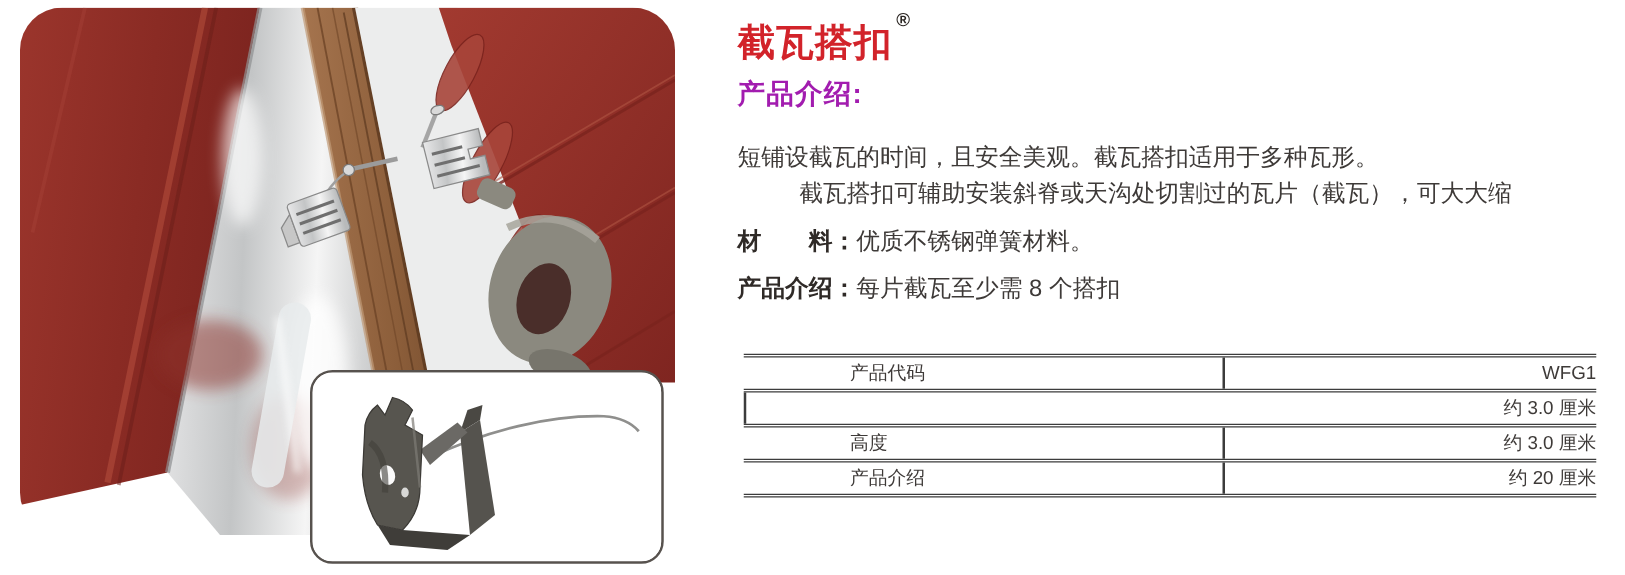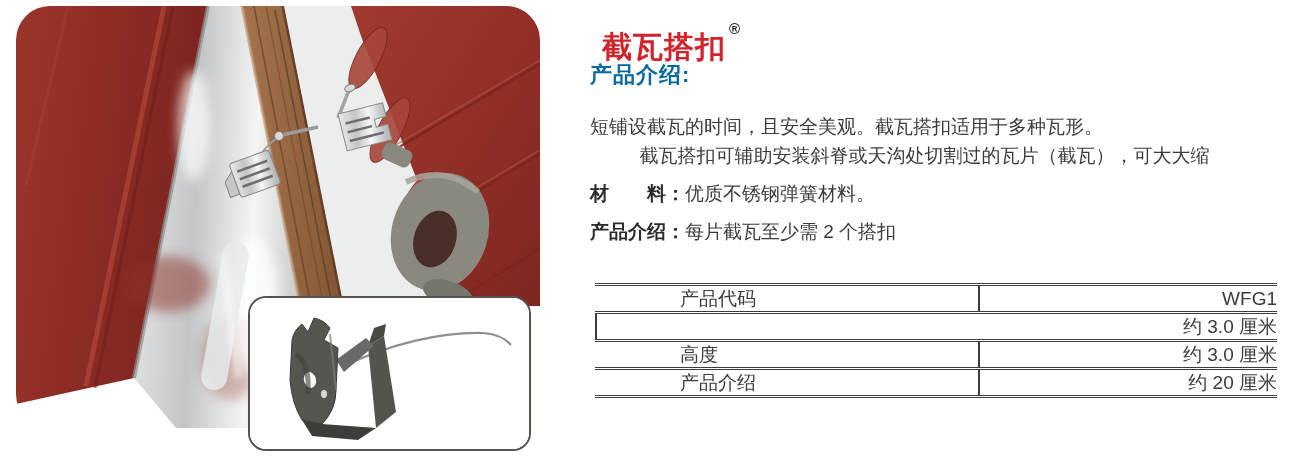--- a/index.html
+++ b/index.html
@@ -9,36 +9,36 @@
   
   .photo-wrap{position:absolute;left:16px;top:6px;width:524px;height:422px;
     border-radius:34px;overflow:hidden;background:#fff;}
   .photo-wrap svg{display:block;}
   .inset{position:absolute;left:248px;top:296px;width:279px;height:151px;background:#fff;
     border:2.5px solid #57524e;border-radius:18px;overflow:hidden;}
   .inset svg{display:block;}
 
   
   .content{position:absolute;left:590px;top:0;width:700px;height:460px;}
-  .title{position:absolute;left:0;top:12px;margin:12px;font-size:30px;font-weight:bold;
+  .title{position:absolute;left:0;top:12px;margin:0;font-size:30px;font-weight:bold;
     color:var(--accent,#d2232a);letter-spacing:1px;line-height:34px;}
   .title sup{color:#2b2623;font-size:15px;font-weight:bold;position:relative;top:-12px;left:3px;letter-spacing:0;}
   .intro-heading{position:absolute;left:0;top:60px;margin:0;font-size:22px;font-weight:bold;
-    color:#0369a1;letter-spacing:1px;}
+    color:#a21caf;letter-spacing:1px;}
   .text-block{position:absolute;left:0;top:112px;width:695px;font-size:19px;line-height:29px;
     color:var(--body,#3e3a38);}
   .dl{display:block;}
   .dl.indent{text-indent:2.6em;}
   .kv{margin-top:9px;}
   .kv-label{font-weight:bold;color:#2f2a27;}
 
   
   .spec-table{position:absolute;left:595px;top:283px;width:682px;border-top:3px double var(--line,#3c3c3c);}
   .srow{display:flex;border-bottom:3px double var(--line,#3c3c3c);height:25px;line-height:25px;
-    font-size:19px;color:var(--body,#3e3a38);}
+    font-size:15px;color:var(--body,#3e3a38);}
   .cell.label{width:383px;padding-left:85px;box-sizing:border-box;}
   .cell.value{flex:1;text-align:right;border-left:2px solid var(--line,#3c3c3c);}
 </style>
 </head>
 <body>
 
 <div class="page">
 
   <div class="photo-wrap" title="roof-valley-with-tile-clips-installed">
     <svg width="524" height="422" viewBox="0 0 524 422">
@@ -172,21 +172,21 @@
 
     <h2 class="intro-heading">产品介绍:</h2>
 
     <div class="text-block">
       <span class="dl">短铺设截瓦的时间，且安全美观。截瓦搭扣适用于多种瓦形。</span>
       <span class="dl indent">截瓦搭扣可辅助安装斜脊或天沟处切割过的瓦片（截瓦），可大大缩</span>
       <div class="kv">
         <span class="kv-label">材　　料：</span><span>优质不锈钢弹簧材料。</span>
       </div>
       <div class="kv">
-        <span class="kv-label">产品介绍：</span><span>每片截瓦至少需 2 个搭扣</span>
+        <span class="kv-label">产品介绍：</span><span>每片截瓦至少需 8 个搭扣</span>
       </div>
     </div>
   </div>
 
   <div class="spec-table">
     <div class="srow">
       <div class="cell label">产品代码</div>
       <div class="cell value">WFG1</div>
     </div>
     <div class="srow">

